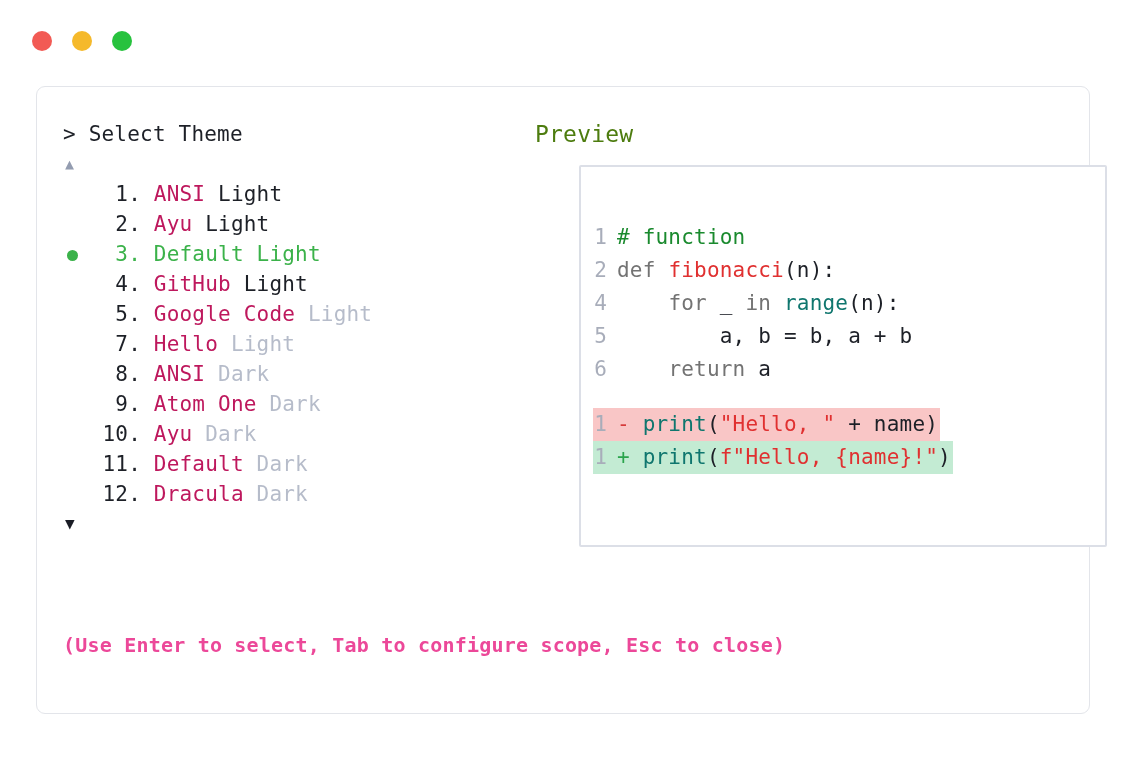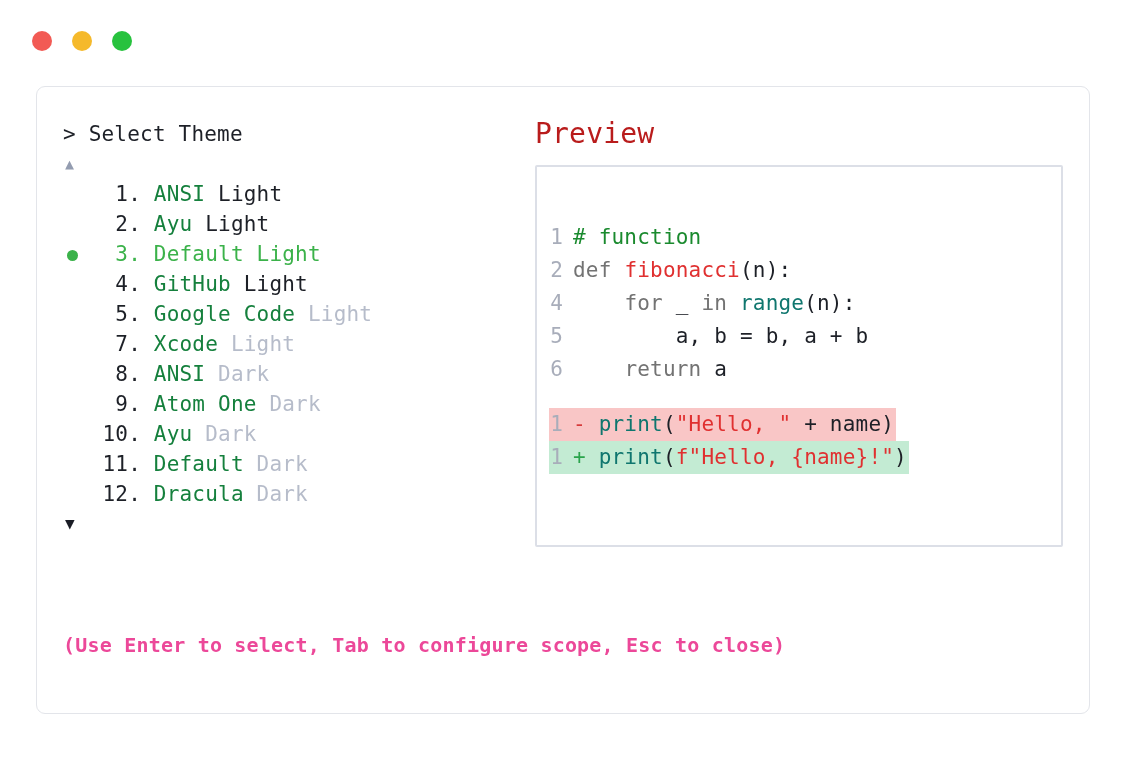--- a/index.html
+++ b/index.html
@@ -91,21 +91,21 @@
     border-radius: 50%;
     background: #3bb24a;
   }
   .row-index {
     display: inline-block;
     width: 54px;
     text-align: right;
     padding-left: 24px;
     color: #1d2027;
   }
-  .row-name    { color: #15803d; }
+  .row-name    { color: #be185d; }
   .row-variant { color: #1d2027; }
   .row-variant.muted { color: #b6bcca; }
 
   .theme-row.selected .row-index,
   .theme-row.selected .row-name,
   .theme-row.selected .row-variant,
   .theme-row.selected .row-variant.muted { color: #3bb24a; }
 
   
   #hint {
@@ -121,35 +121,36 @@
   }
 
   
   #right-col {
     position: absolute;
     left: 498px;
     top: 32px;
     width: 530px;
   }
   #preview-label {
-    font-size: 28px;
-    line-height: 30px;
-    color: #b91c1c;
+    font-size: 23px;
+    line-height: 30px;
+    color: #4d7c0f;
     letter-spacing: 0.2px;
     white-space: pre;
   }
   #preview-box {
     margin-top: 16px;
     width: 528px;
     height: 382px;
     box-sizing: border-box;
     border: 2px solid #dcdfe7;
     border-radius: 2px;
     background: #ffffff;
     position: relative;
+    margin-left: 44px;
   }
   #code-area {
     position: absolute;
     left: 12px;
     top: 54px;
     right: 6px;
   }
   .code-line {
     height: 33px;
     line-height: 33px;
@@ -204,21 +205,21 @@
 
   <div id="left-col">
     <div class="prompt-line">&gt; Select Theme</div>
     <div class="scroll-arrow" id="scroll-up">▲</div>
     <ul id="theme-list">
         <li class="theme-row"><span class="row-index">1.</span><span class="row-name"> ANSI </span><span class="row-variant">Light</span></li>
         <li class="theme-row"><span class="row-index">2.</span><span class="row-name"> Ayu </span><span class="row-variant">Light</span></li>
         <li class="theme-row selected"><span class="bullet"></span><span class="row-index">3.</span><span class="row-name"> Default </span><span class="row-variant">Light</span></li>
         <li class="theme-row"><span class="row-index">4.</span><span class="row-name"> GitHub </span><span class="row-variant">Light</span></li>
         <li class="theme-row"><span class="row-index">5.</span><span class="row-name"> Google Code </span><span class="row-variant muted">Light</span></li>
-        <li class="theme-row"><span class="row-index">7.</span><span class="row-name"> Xcode </span><span class="row-variant muted">Light</span></li>
+        <li class="theme-row"><span class="row-index">7.</span><span class="row-name"> Hello </span><span class="row-variant muted">Light</span></li>
         <li class="theme-row"><span class="row-index">8.</span><span class="row-name"> ANSI </span><span class="row-variant muted">Dark</span></li>
         <li class="theme-row"><span class="row-index">9.</span><span class="row-name"> Atom One </span><span class="row-variant muted">Dark</span></li>
         <li class="theme-row"><span class="row-index">10.</span><span class="row-name"> Ayu </span><span class="row-variant muted">Dark</span></li>
         <li class="theme-row"><span class="row-index">11.</span><span class="row-name"> Default </span><span class="row-variant muted">Dark</span></li>
         <li class="theme-row"><span class="row-index">12.</span><span class="row-name"> Dracula </span><span class="row-variant muted">Dark</span></li>
       </ul>
     <div class="scroll-arrow" id="scroll-down">▼</div>
   </div>
 
   <div id="hint">(Use Enter to select, Tab to configure scope, Esc to close)</div>

